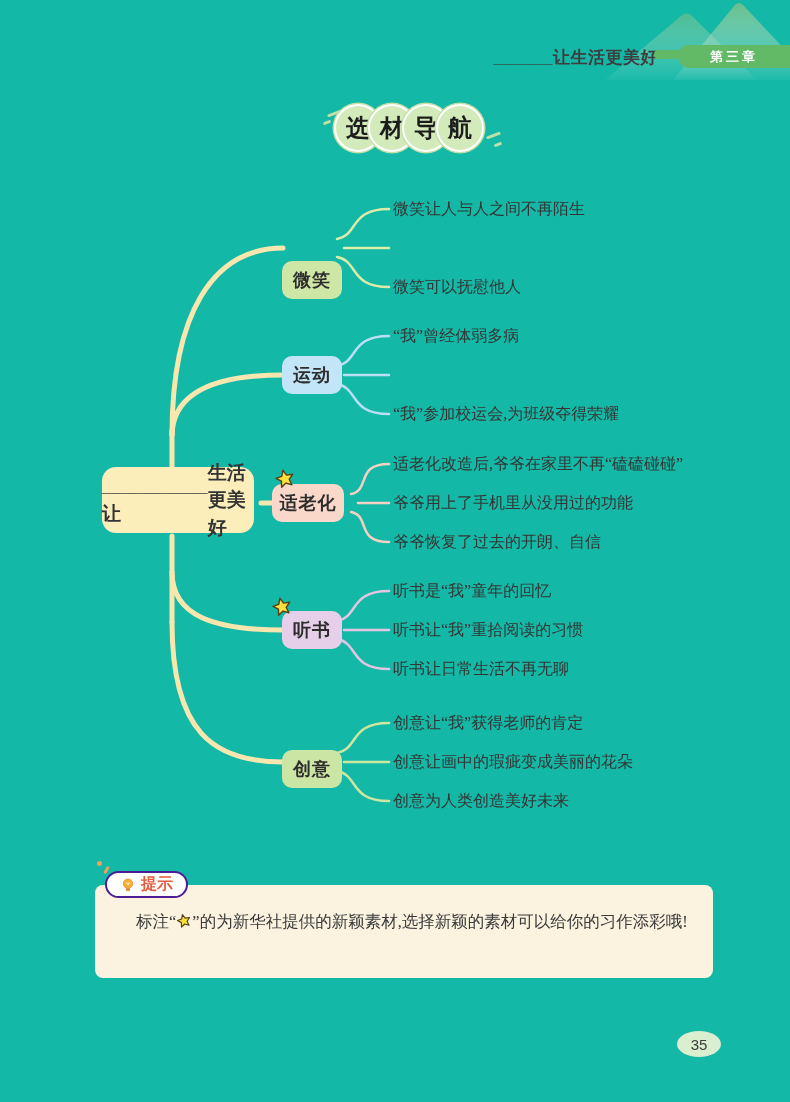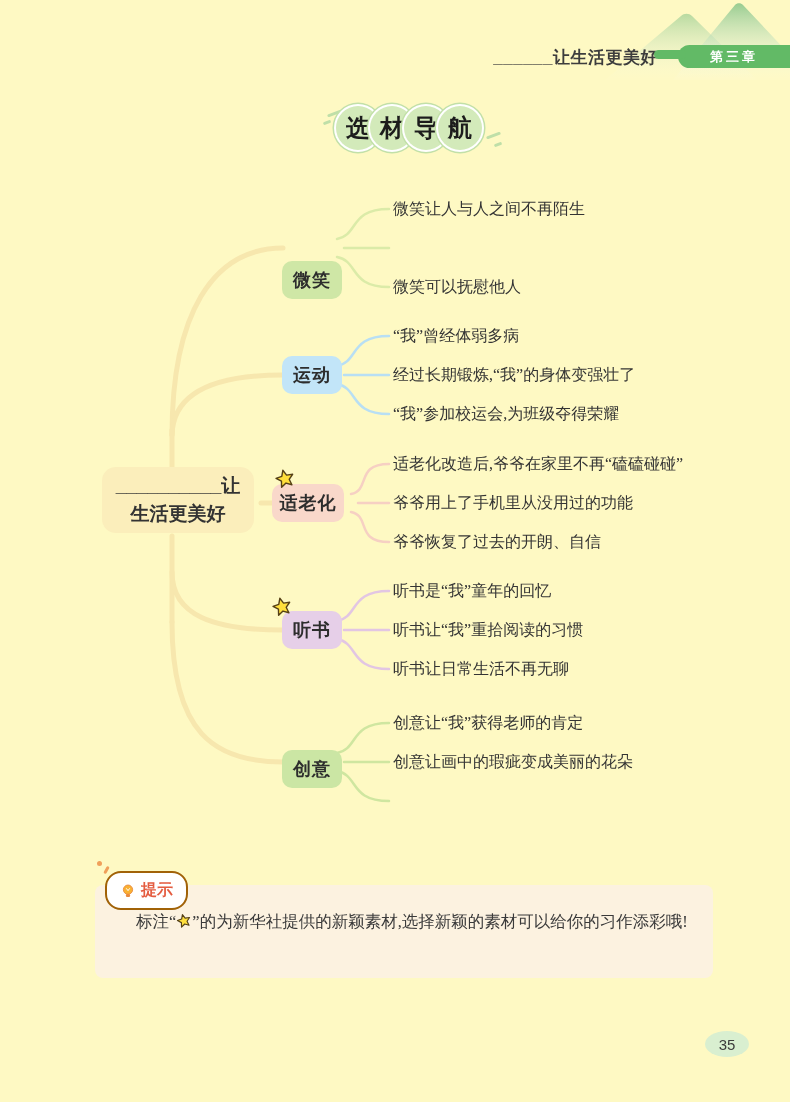--- a/index.html
+++ b/index.html
@@ -1,16 +1,16 @@
 <!DOCTYPE html>
 <html><head>
 <meta charset="utf-8">
 <style>
   html,body{margin:0;padding:0;background:#fff;}
-  .page{position:relative;width:790px;height:1102px;background:#fef9c3;overflow:hidden;
+  .page{position:relative;width:790px;height:1102px;background:#14b8a6;overflow:hidden;
         font-family:"Liberation Sans",sans-serif;color:#333;text-decoration:underline;}
   
   .mountains{position:absolute;right:0;top:0;z-index:1;}
   .header-title{position:absolute;right:132px;top:46px;font-size:17px;font-weight:bold;
         color:#3d3d3d;letter-spacing:.5px;z-index:2;}
   .chapter-badge{position:absolute;right:0;top:45px;width:112px;height:23px;background:#62ba66;
         color:#fff;font-weight:bold;font-size:13px;display:flex;align-items:center;justify-content:center;
         border-radius:12px 0 0 12px;letter-spacing:3px;z-index:2;}
   .badge-tab{position:absolute;left:-24px;top:5px;width:32px;height:9px;background:#62ba66;border-radius:5px;}
   
@@ -20,48 +20,48 @@
         font-size:24px;font-weight:bold;color:#1c1c1c;margin-left:-10px;}
   .cloud-circle:first-child{margin-left:0;}
   .title-accent{position:absolute;background:#bfdfa8;border-radius:2px;z-index:1;}
   .ta1{left:327px;top:112px;width:15px;height:3px;transform:rotate(-20deg);}
   .ta2{left:323px;top:121px;width:8px;height:3px;transform:rotate(-20deg);}
   .ta3{left:486px;top:134px;width:15px;height:3px;transform:rotate(-20deg);}
   .ta4{left:494px;top:143px;width:8px;height:3px;transform:rotate(-20deg);}
   
   .connectors{position:absolute;left:0;top:0;z-index:1;}
   .central-node{position:absolute;left:102px;top:467px;width:152px;height:66px;background:#fbeebb;
-        border-radius:14px;display:flex;flex-direction:column;align-items:center;justify-content:center;
+        border-radius:14px;display:flex;align-items:center;justify-content:center;
         font-size:19px;font-weight:bold;color:#333;line-height:1.45;z-index:2;}
   .branch-box{position:absolute;height:38px;display:flex;align-items:center;justify-content:center;
         font-weight:bold;font-size:18px;color:#2d2d2d;border-radius:10px;letter-spacing:1px;z-index:2;}
   .b0{left:282px;top:229px;width:60px;background:#cfe7a6;margin-top:32px;}
   .b1{left:282px;top:356px;width:60px;background:#c2e5f8;}
   .b2{left:272px;top:484px;width:72px;background:#f9d8ca;}
   .b3{left:282px;top:611px;width:60px;background:#e6cfe8;}
   .b4{left:282px;top:743px;width:60px;background:#cbe6a4;margin-top:7px;}
   .item{position:absolute;left:393px;transform:translateY(-50%);white-space:nowrap;
         font-family:"Liberation Serif",serif;font-size:16px;color:#343434;z-index:2;}
   .star{position:absolute;z-index:3;}
   .star-a{left:274px;top:468px;}
   .star-b{left:271px;top:596px;}
   
   .tip-box{position:absolute;left:95px;top:885px;width:618px;height:93px;background:#fcf2e0;
         border-radius:8px;z-index:1;}
-  .tip-pill{position:absolute;left:105px;top:871px;height:39px;padding:0 13px;background:#fff;
-        border:2px solid #a16207;border-radius:16px;display:flex;align-items:center;gap:5px;
+  .tip-pill{position:absolute;left:105px;top:871px;height:27px;padding:0 13px;background:#fff;
+        border:2px solid #4c1d95;border-radius:16px;display:flex;align-items:center;gap:5px;
         color:#e45c40;font-weight:bold;font-size:16px;z-index:2;box-sizing:border-box;}
   .spark{position:absolute;background:#f0a05a;z-index:2;}
   .sp1{left:97px;top:861px;width:5px;height:5px;border-radius:50%;}
   .sp2{left:105px;top:866px;width:3px;height:8px;border-radius:2px;transform:rotate(30deg);}
   .tip-text{position:absolute;left:8px;top:20px;width:592px;margin:0;text-indent:2em;
         font-family:"Liberation Serif",serif;font-size:16.5px;line-height:2.05;color:#3a3a3a;}
   .tip-text svg{vertical-align:-2px;}
   
-  .page-num{position:absolute;left:705px;top:1031px;width:44px;height:26px;background:#d9efd0;
+  .page-num{position:absolute;left:677px;top:1031px;width:44px;height:26px;background:#d9efd0;
         border-radius:50%;display:flex;align-items:center;justify-content:center;
         font-size:15px;color:#3c3c3c;z-index:2;}
 </style>
 </head>
 <body>
 
 <div class="page">
 
   <svg class="mountains" width="185" height="80" viewBox="0 0 185 80">
     <defs>
@@ -144,33 +144,33 @@
     <path d="M11 2 L13.47 7.6 L19.56 8.22 L14.99 12.3 L16.29 18.28 L11 15.2 L5.71 18.28 L7.01 12.3 L2.44 8.22 L8.53 7.6 Z" fill="#ffdf3c" stroke="#554016" stroke-width="1.4" stroke-linejoin="round" transform="rotate(-14 11 11)"></path>
   </svg>
   <svg class="star star-b" width="22" height="22" viewBox="0 0 22 22">
     <path d="M11 2 L13.47 7.6 L19.56 8.22 L14.99 12.3 L16.29 18.28 L11 15.2 L5.71 18.28 L7.01 12.3 L2.44 8.22 L8.53 7.6 Z" fill="#ffdf3c" stroke="#554016" stroke-width="1.4" stroke-linejoin="round" transform="rotate(-14 11 11)"></path>
   </svg>
 
   <div class="item" style="top:209px">微笑让人与人之间不再陌生</div>
   <div class="item" style="top:287px">微笑可以抚慰他人</div>
 
   <div class="item" style="top:336px">“我”曾经体弱多病</div>
-  <div class="item" style="top:375px">经过长期锻炼,“我”的身体变强壮了</div>
   <div class="item" style="top:414px">“我”参加校运会,为班级夺得荣耀</div>
 
   <div class="item" style="top:464px">适老化改造后,爷爷在家里不再“磕磕碰碰”</div>
   <div class="item" style="top:503px">爷爷用上了手机里从没用过的功能</div>
   <div class="item" style="top:542px">爷爷恢复了过去的开朗、自信</div>
 
   <div class="item" style="top:591px">听书是“我”童年的回忆</div>
   <div class="item" style="top:630px">听书让“我”重拾阅读的习惯</div>
   <div class="item" style="top:669px">听书让日常生活不再无聊</div>
 
   <div class="item" style="top:723px">创意让“我”获得老师的肯定</div>
   <div class="item" style="top:762px">创意让画中的瑕疵变成美丽的花朵</div>
+  <div class="item" style="top:801px">创意为人类创造美好未来</div>
 
   <span class="spark sp1"></span>
   <span class="spark sp2"></span>
   <div class="tip-pill">
     <svg width="16" height="16" viewBox="0 0 18 18">
       <circle cx="9" cy="7.5" r="5.2" fill="#f9b133" stroke="#ea8a3d" stroke-width="1"></circle>
       <path d="M7.3 6.3 L9 8.6 L10.7 6.3" fill="none" stroke="#fff" stroke-width="1.1" stroke-linecap="round"></path>
       <rect x="6.6" y="12.4" width="4.8" height="3.4" rx="1.4" fill="#ea8a3d"></rect>
     </svg>
     <span>提示</span>

